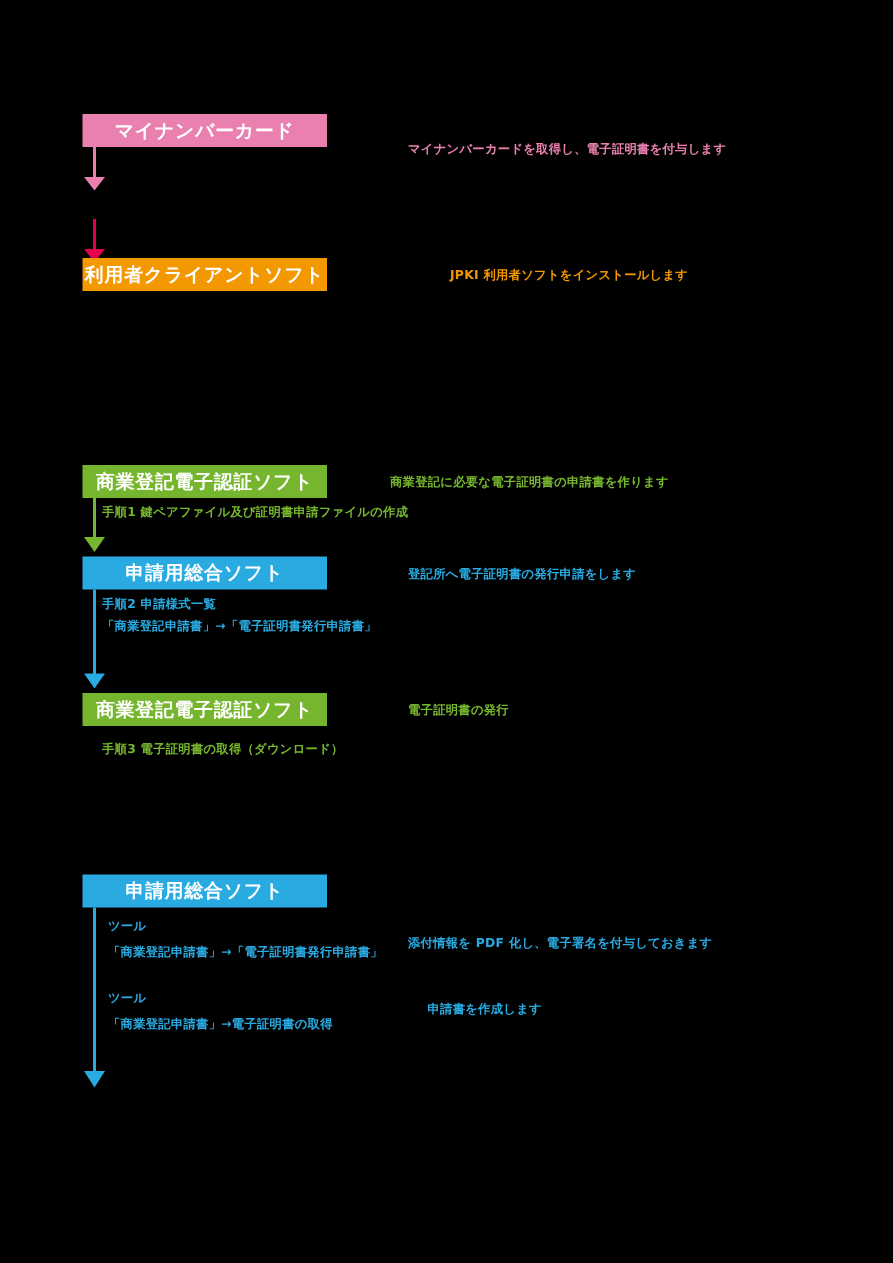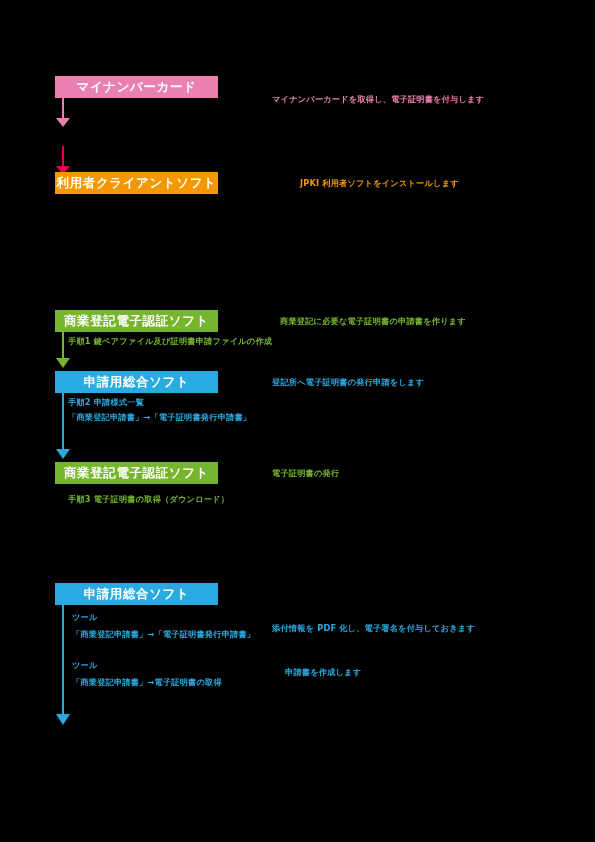--- a/index.html
+++ b/index.html
@@ -94,21 +94,21 @@
   <div class="vline" style="left:62px;top:393px;width:2px;height:58px;background:#29abe2;"></div>
   <div class="arrowhead" style="left:56px;top:449px;border-top:10px solid #29abe2;"></div>
   <div class="note c-blue" style="left:68px;top:398px;text-align:right;">手順2 申請様式一覧</div>
   <div class="note c-blue" style="left:68px;top:413px;">「商業登記申請書」→「電子証明書発行申請書」</div>
 
   <div class="box" style="left:55px;top:462px;width:163px;height:22px;background:#76b62e;">
     <span>商業登記電子認証ソフト</span>
   </div>
   <div class="note c-green" style="left:68px;top:495px;text-align:center;">手順3 電子証明書の取得（ダウンロード）</div>
 
-  <div class="desc c-green" style="left:280px;top:317px;">商業登記に必要な電子証明書の申請書を作ります</div>
+  <div class="desc c-green" style="left:260px;top:317px;">商業登記に必要な電子証明書の申請書を作ります</div>
   <div class="desc c-blue" style="left:272px;top:378px;">登記所へ電子証明書の発行申請をします</div>
   <div class="desc c-green" style="left:272px;top:469px;">電子証明書の発行</div>
 
   <div class="box" style="left:55px;top:583px;width:163px;height:22px;background:#29abe2;">
     <span>申請用総合ソフト</span>
   </div>
   <div class="vline" style="left:62px;top:605px;width:2px;height:112px;background:#29abe2;"></div>
   <div class="arrowhead" style="left:56px;top:714px;border-top:11px solid #29abe2;"></div>
 
   <div class="note c-blue" style="left:72px;top:613px;">ツール</div>

